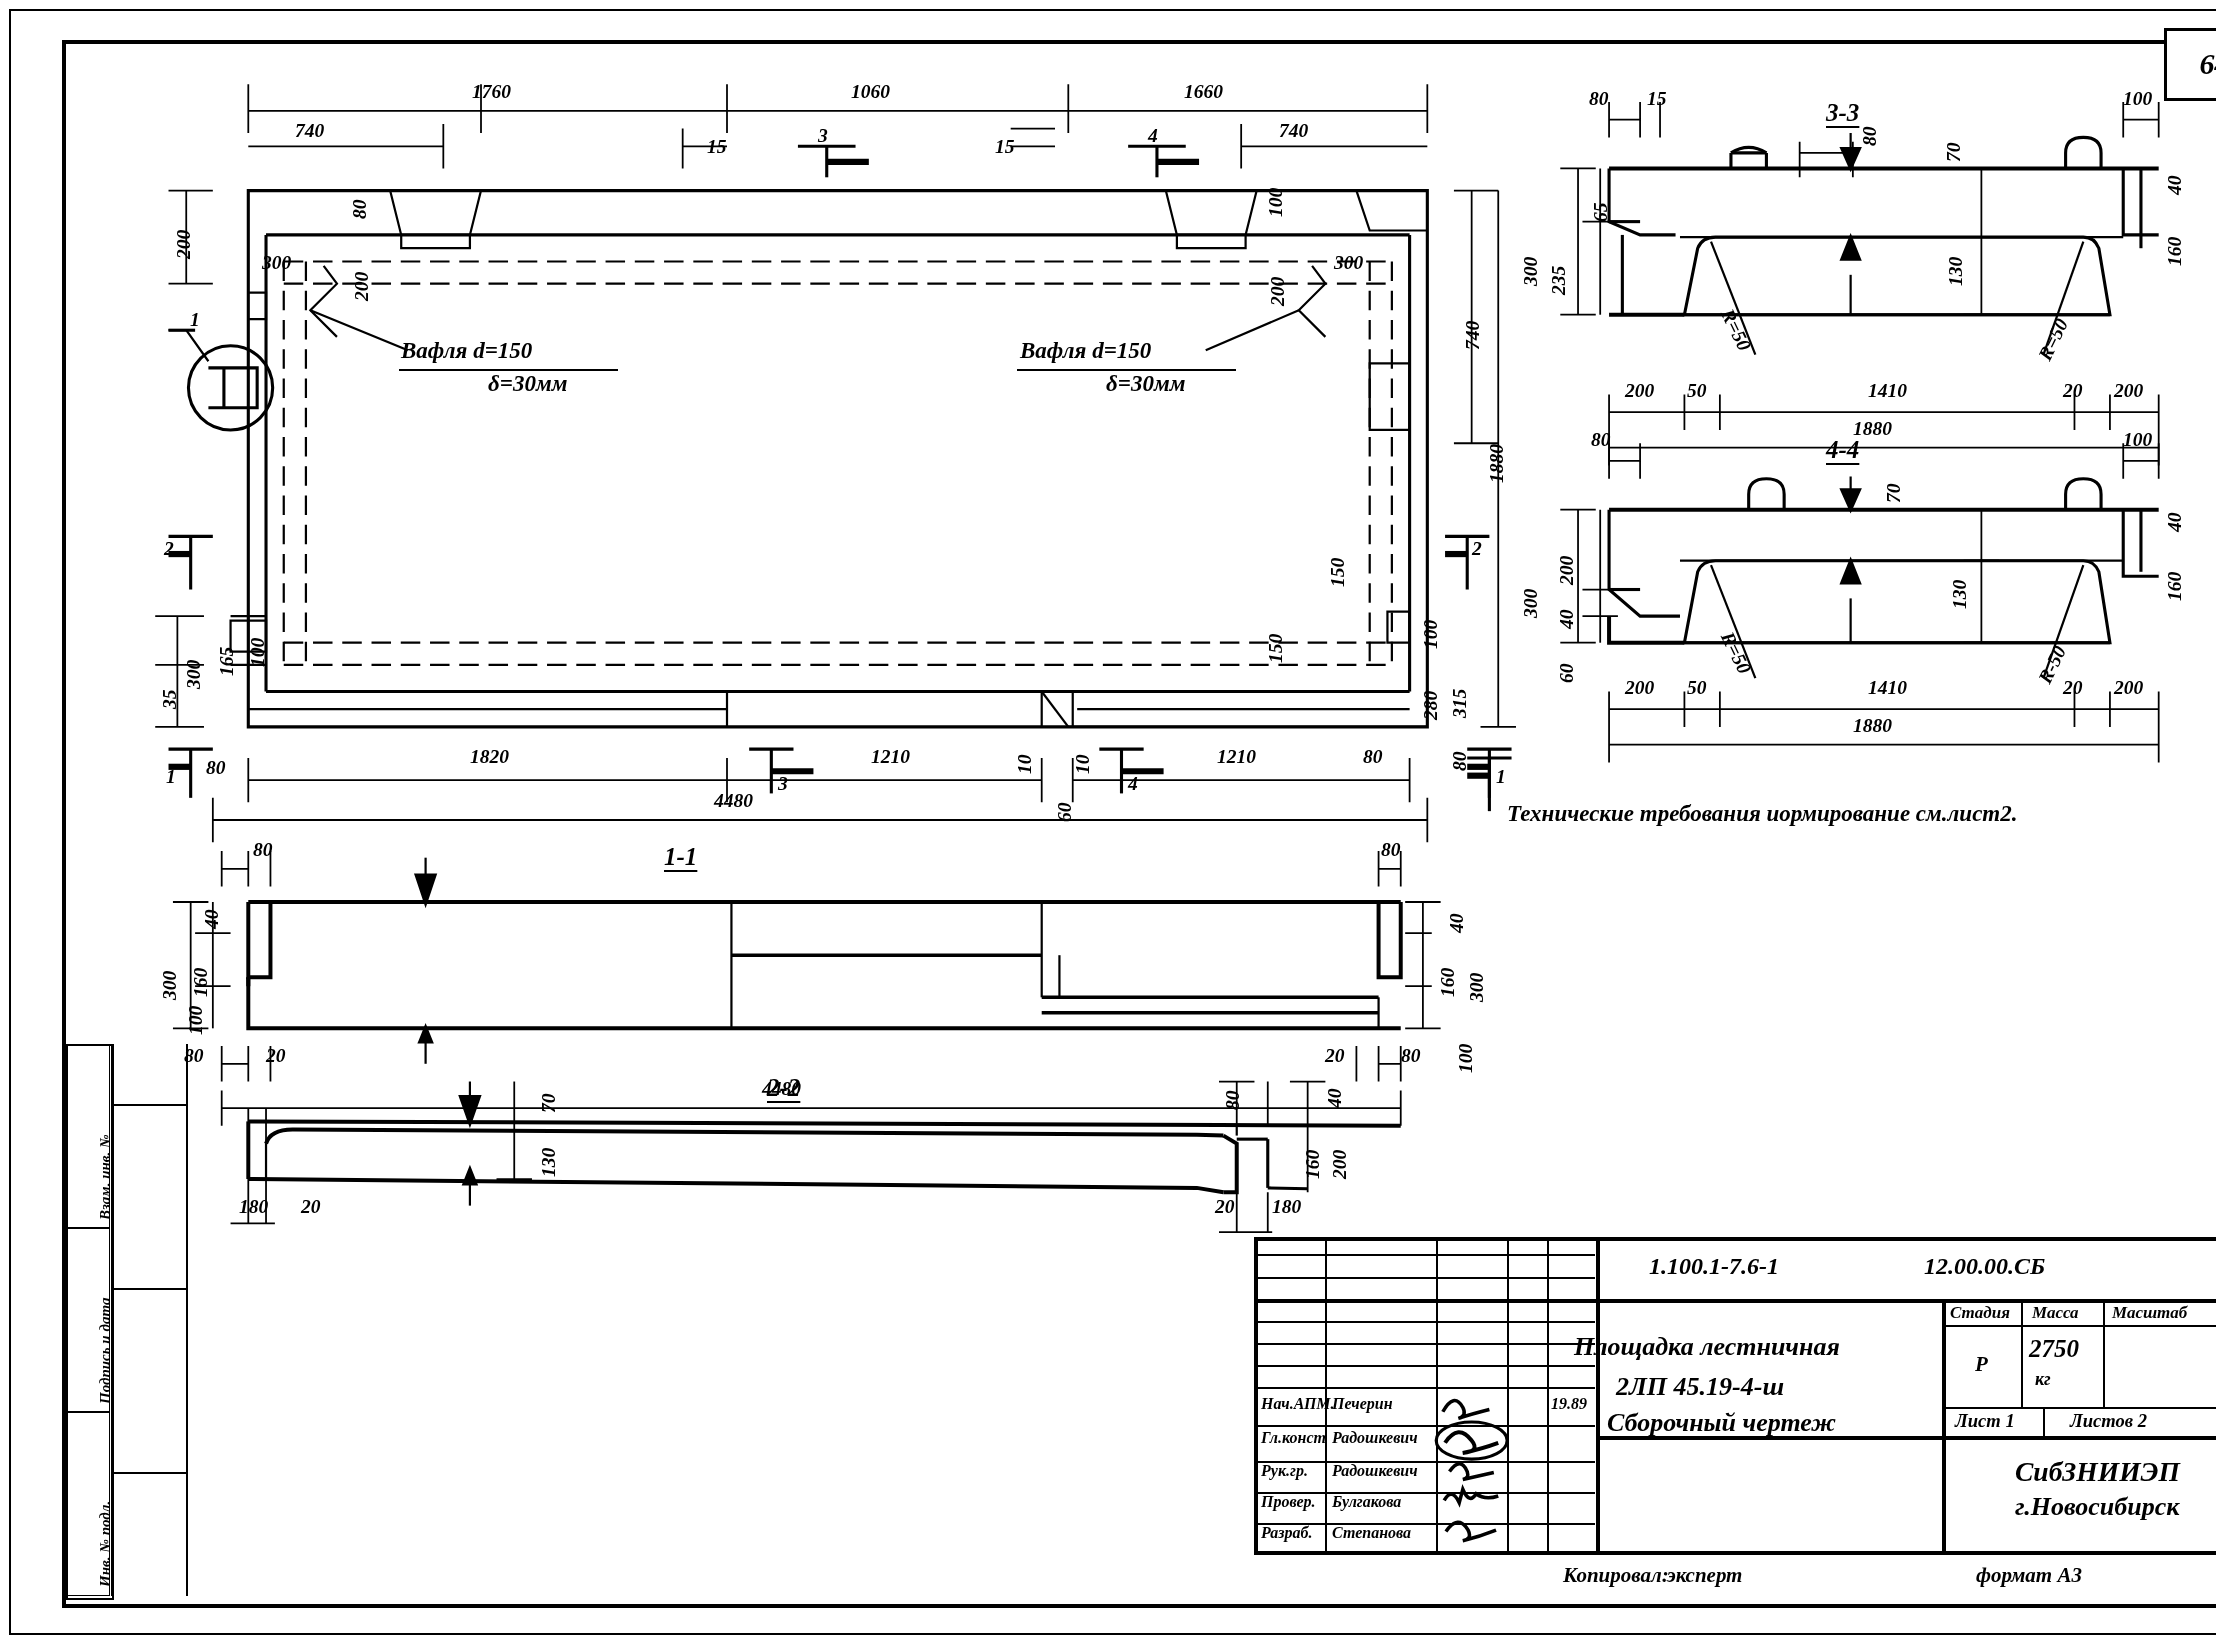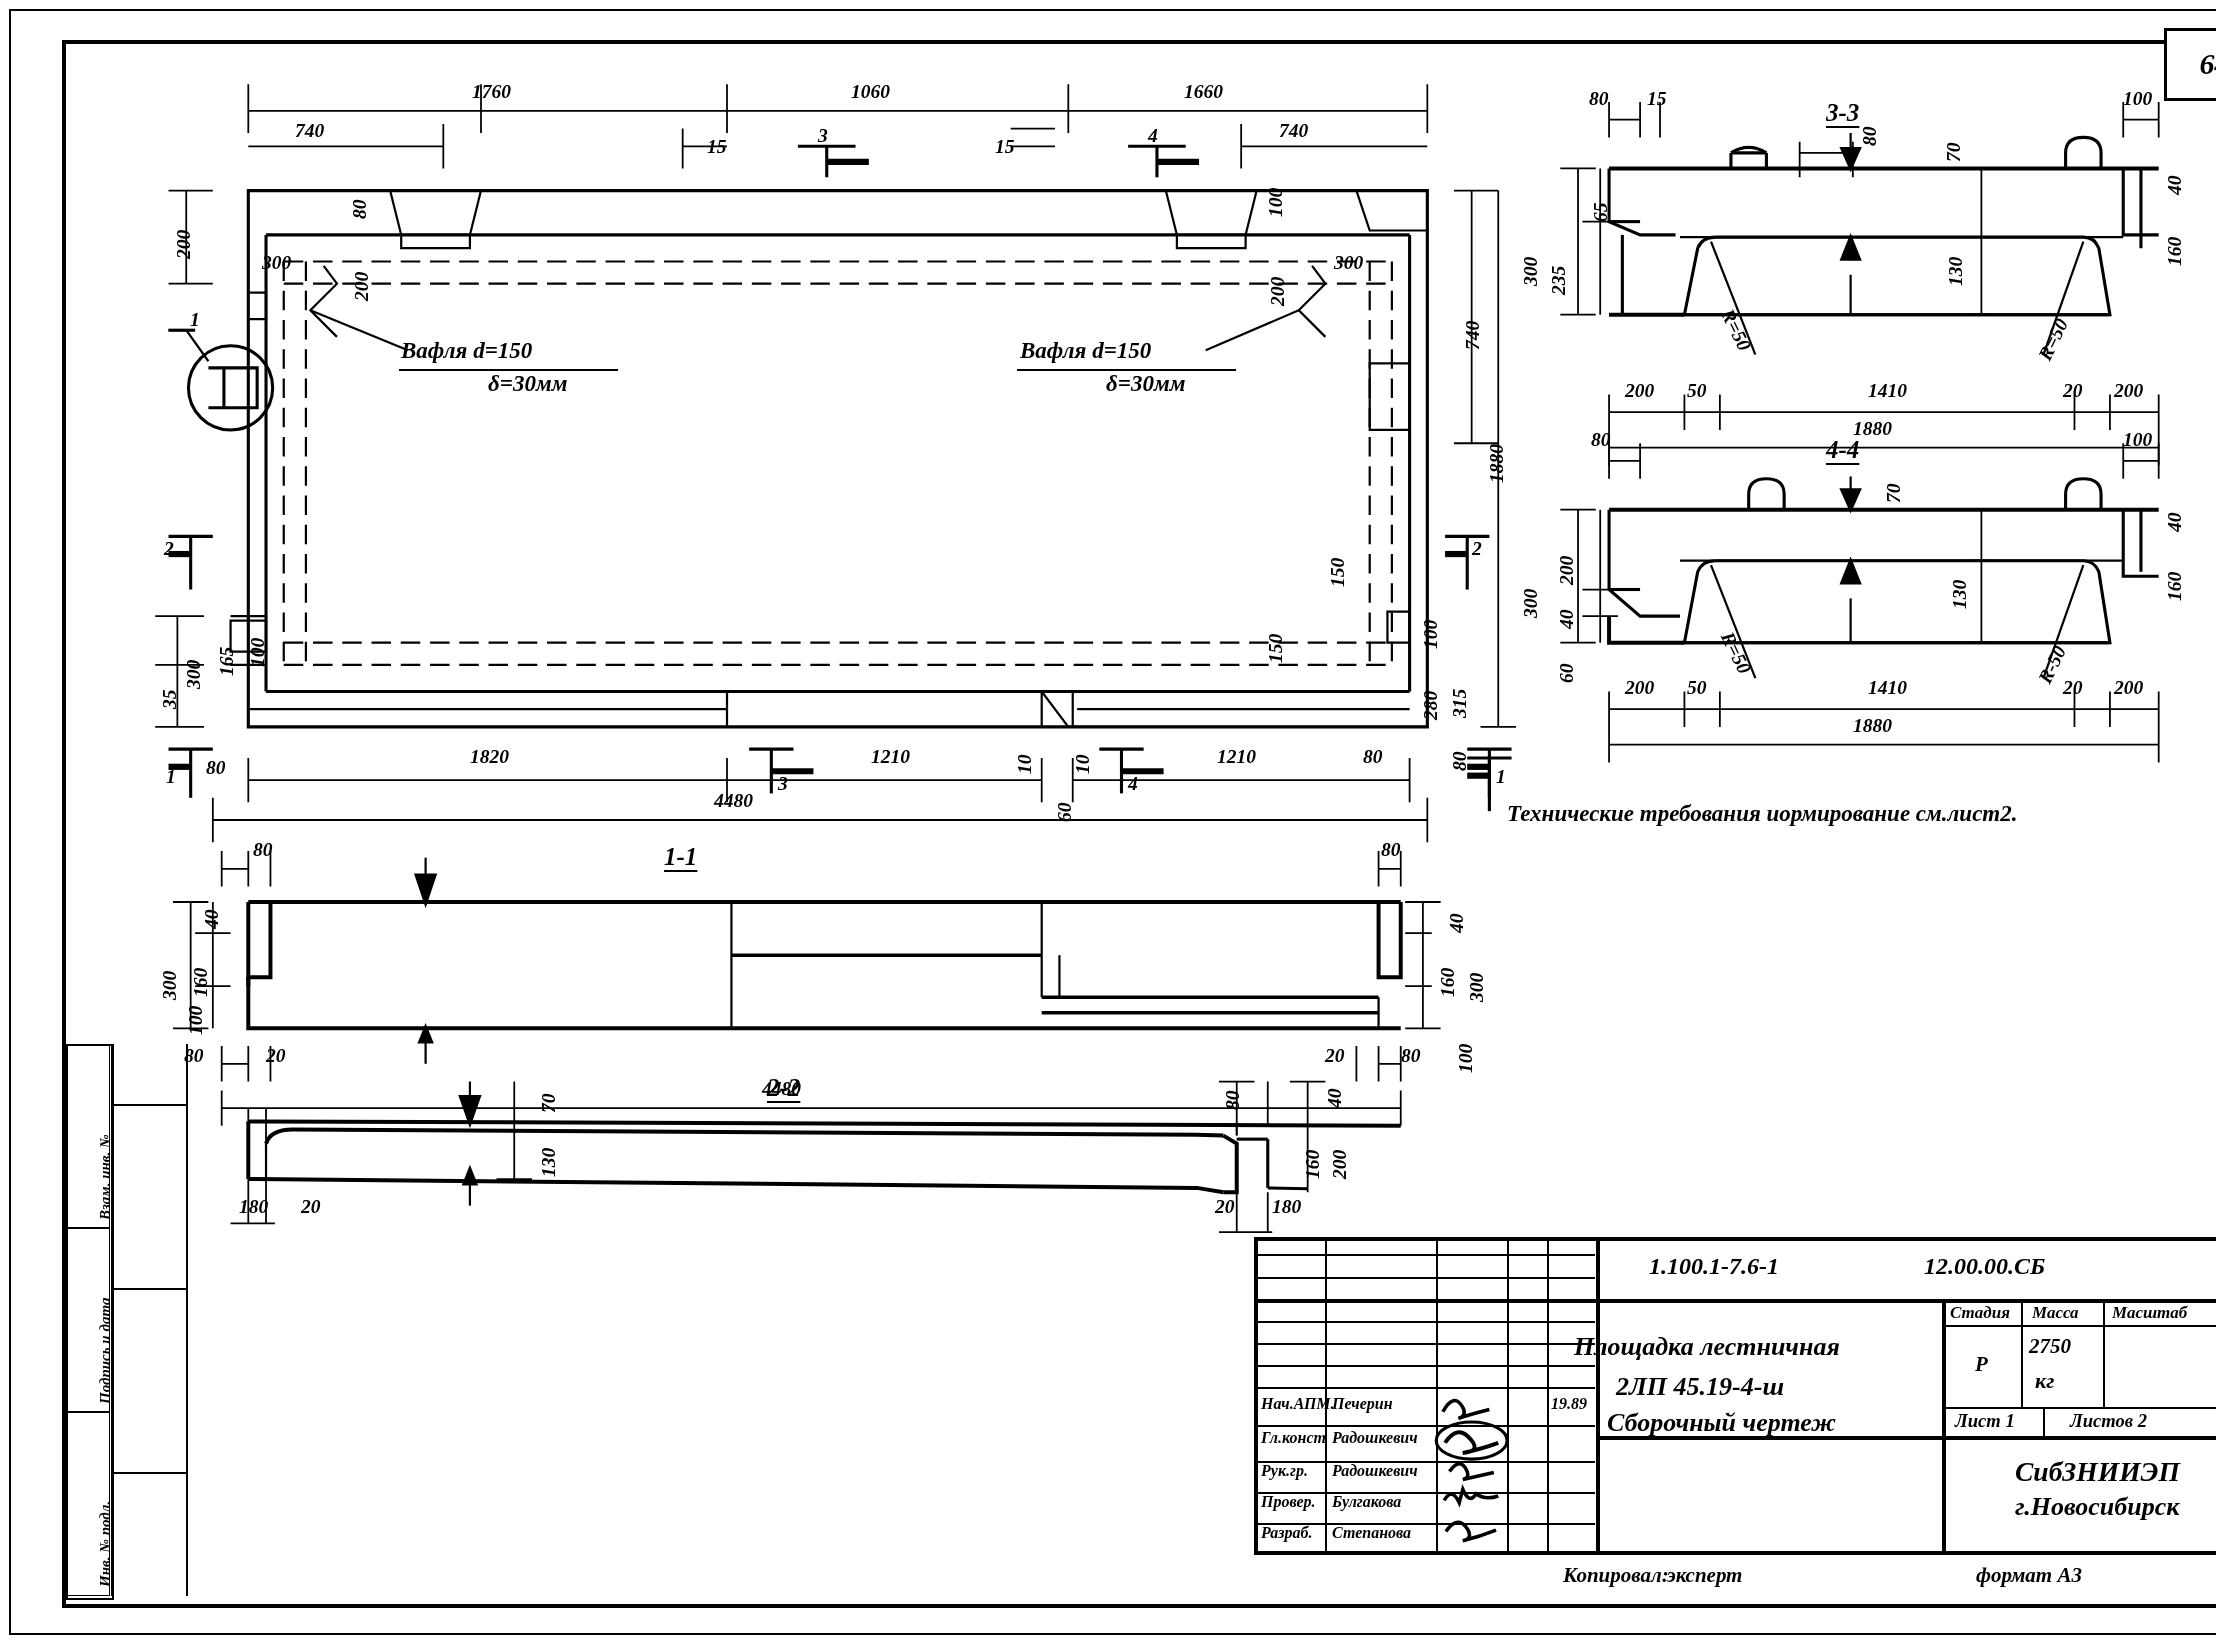--- a/index.html
+++ b/index.html
@@ -499,22 +499,22 @@
   <div class="ln h" style="left:1942px;top:1407px;width:302px;"></div>
   <div class="ln h" style="left:1942px;top:1436px;width:302px;"></div>
   <div class="ln v" style="left:2021px;top:1299px;height:109px;"></div>
   <div class="ln v" style="left:2103px;top:1299px;height:109px;"></div>
   <div class="ln v" style="left:2043px;top:1407px;height:29px;"></div>
 
   <div class="t" style="left:1950px;top:1304px;font-size:17px;">Стадия</div>
   <div class="t" style="left:2032px;top:1304px;font-size:17px;">Масса</div>
   <div class="t" style="left:2112px;top:1304px;font-size:17px;">Масштаб</div>
   <div class="t" style="left:1975px;top:1354px;font-size:21px;">Р</div>
-  <div class="t" style="left:2029px;top:1336px;font-size:21px;">2750</div>
-  <div class="t" style="left:2035px;top:1370px;font-size:22px;">кг</div>
+  <div class="t" style="left:2029px;top:1336px;font-size:25px;">2750</div>
+  <div class="t" style="left:2035px;top:1370px;font-size:18px;">кг</div>
   <div class="t" style="left:2128px;top:1354px;font-size:21px;"></div>
   <div class="t" style="left:1955px;top:1412px;font-size:18.6px;">Лист 1</div>
   <div class="t" style="left:2070px;top:1412px;font-size:18.6px;">Листов 2</div>
   <div class="t" style="left:2015px;top:1458px;font-size:27.5px;">СибЗНИИЭП</div>
   <div class="t" style="left:2015px;top:1494px;font-size:26px;">г.Новосибирск</div>
 
   <div class="t" style="left:1563px;top:1565px;font-size:21px;">Копировал:</div>
   <div class="t" style="left:1667px;top:1565px;font-size:21px;">эксперт</div>
   <div class="t" style="left:1976px;top:1565px;font-size:21px;">формат А3</div>
 

